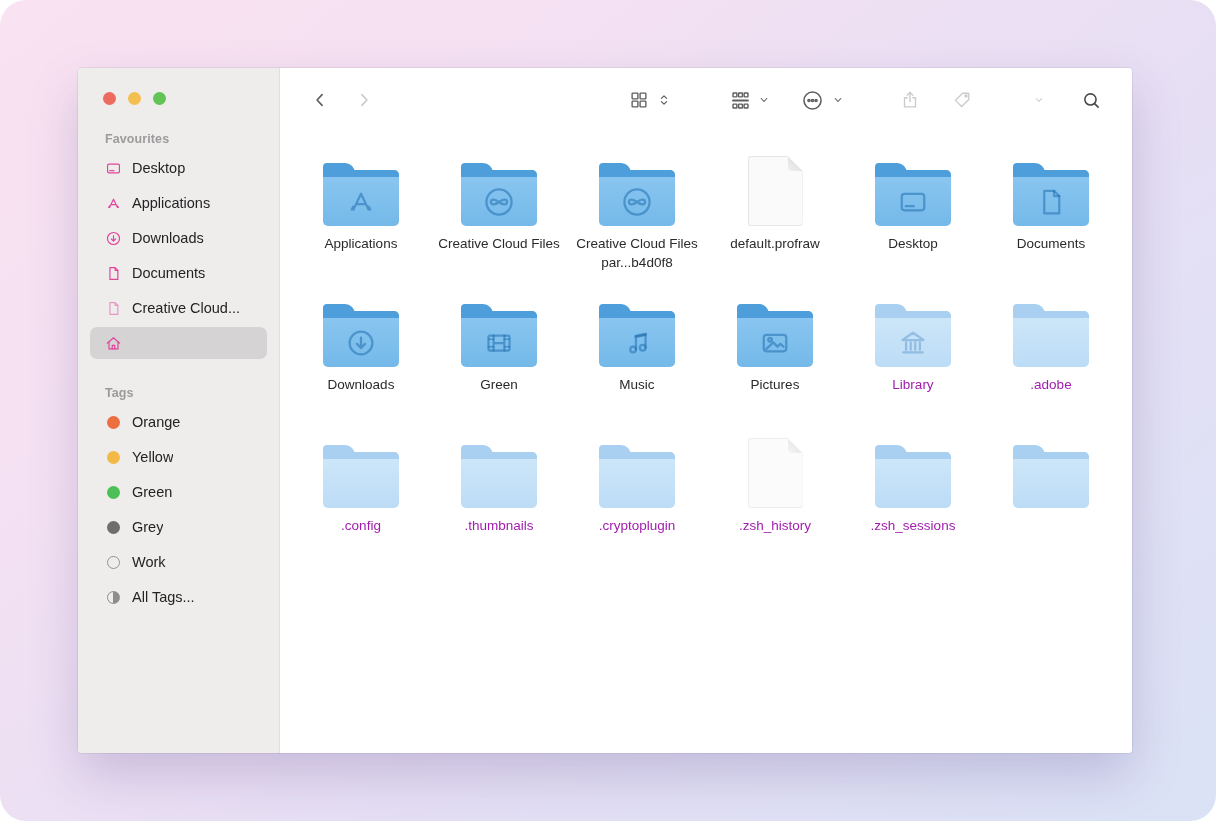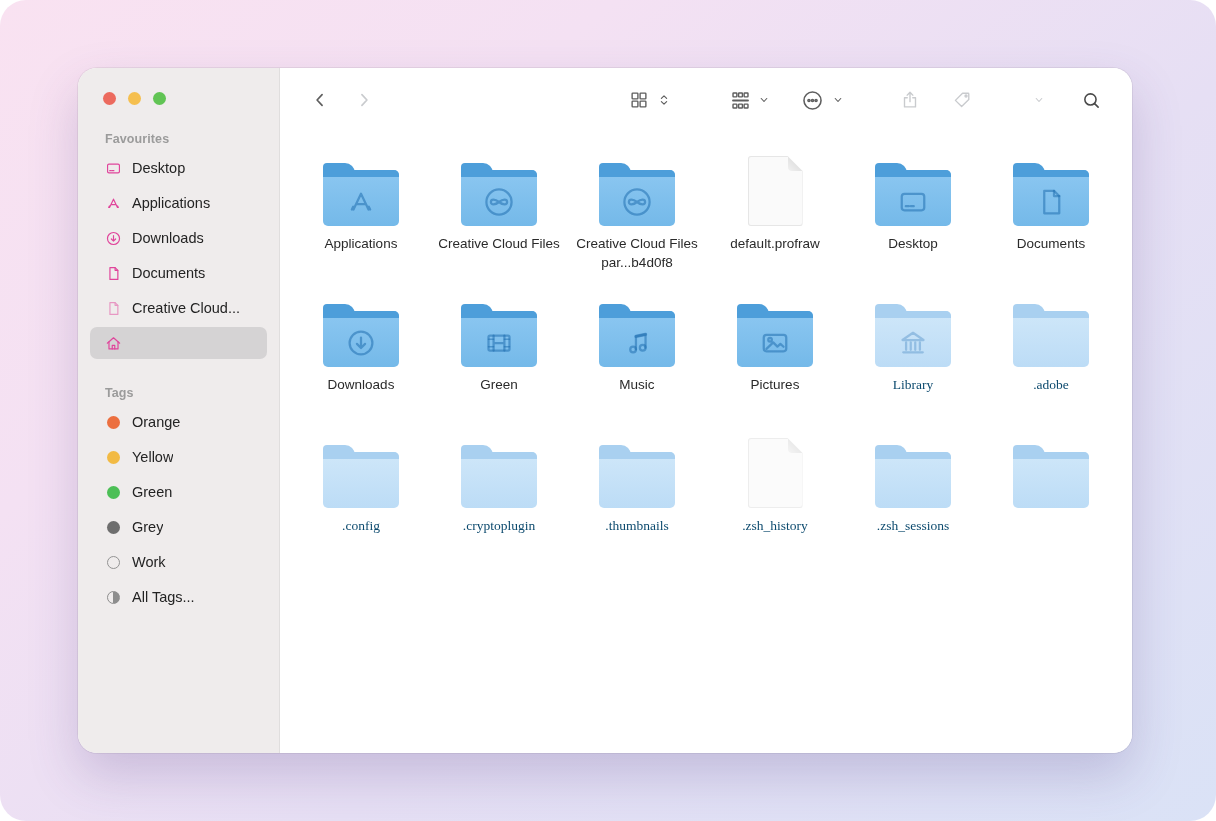--- a/index.html
+++ b/index.html
@@ -4,21 +4,21 @@
 <style>
   * { margin:0; padding:0; box-sizing:border-box; }
   html,body { width:1216px; height:821px; background:#fff; font-family:"Liberation Sans", sans-serif; }
   .canvas {
     position:relative; width:1216px; height:821px; border-radius:26px; overflow:hidden;
     background:linear-gradient(140deg,#f9e2f1 0%,#f4e1f3 28%,#e6dff4 60%,#dae2f6 100%);
   }
   
   .window {
     position:absolute; left:78px; top:68px; width:1054px; height:685px;
-    border-radius:19px; overflow:hidden; display:flex;
+    border-radius:4px; overflow:hidden; display:flex;
     background:#fff; box-shadow:0 22px 50px rgba(80,60,130,.22), 0 0 0 1px rgba(0,0,0,.06);
   }
   
   .sidebar { width:202px; flex:none; background:#efecec; border-right:1px solid #e0dede; padding-top:24px; }
   .traffic { display:flex; gap:12px; padding-left:25px; }
   .tl { width:13px; height:13px; border-radius:50%; display:inline-block; }
   .side-section-title { font-size:12.5px; font-weight:700; color:#9b9b9b; margin:27px 0 6px 27px; letter-spacing:.1px; }
   .side-list { margin:0 12px; }
   .side-row {
     display:flex; align-items:center; gap:9px; height:32px; margin-bottom:3px;
@@ -55,21 +55,21 @@
   .folder.faded .glyph { color:rgba(120,170,215,.65); }
   .file { position:relative; width:55px; height:70px; background:#fafafa;
     box-shadow:inset 0 0 0 1px #e6e6e6; border-radius:3px;
     clip-path:polygon(0 0, calc(100% - 15px) 0, 100% 15px, 100% 100%, 0 100%); }
   .file .fold { position:absolute; top:0; right:0; width:15px; height:15px;
     background:linear-gradient(to bottom left, rgba(0,0,0,0) 50%, #e2e2e2 50%, #f1f1f1 100%);
     border-bottom-left-radius:4px; }
   .file.faded { opacity:.72; }
   .flabel { margin-top:8px; max-width:132px; text-align:center; font-size:13.5px; line-height:19px;
     color:#2a2a2a; overflow-wrap:anywhere; }
-  .flabel.faded { color:#0c4a6e;font-family:Liberation Serif, serif; }
+  .flabel.faded { color:#a21caf; }
   
   svg.ic { stroke:currentColor; fill:none; stroke-width:1.5; stroke-linecap:round; stroke-linejoin:round; display:block; }
 </style>
 </head>
 <body>
 
 <svg width="0" height="0" style="position:absolute">
   <defs>
     <symbol id="s-appstore" viewBox="0 0 24 24">
         <path d="M7 17 L12 6.5 L17 17 M8.8 13.4 H15.2 M5.9 17 l.9-1.9 M18.1 17 l-.9-1.9"></path>
@@ -442,27 +442,27 @@
             <div class="cell">
               <div class="icon-slot">
                 <div class="folder faded"></div>
               </div>
               <div class="flabel faded">.config</div>
             </div>
             <div class="cell">
               <div class="icon-slot">
                 <div class="folder faded"></div>
               </div>
+              <div class="flabel faded">.thumbnails</div>
+            </div>
+            <div class="cell">
+              <div class="icon-slot">
+                <div class="folder faded"></div>
+              </div>
               <div class="flabel faded">.cryptoplugin</div>
-            </div>
-            <div class="cell">
-              <div class="icon-slot">
-                <div class="folder faded"></div>
-              </div>
-              <div class="flabel faded">.thumbnails</div>
             </div>
             <div class="cell">
               <div class="icon-slot">
                 <div class="file faded">
                   <span class="fold"></span>
                 </div>
               </div>
               <div class="flabel faded">.zsh_history</div>
             </div>
             <div class="cell">

